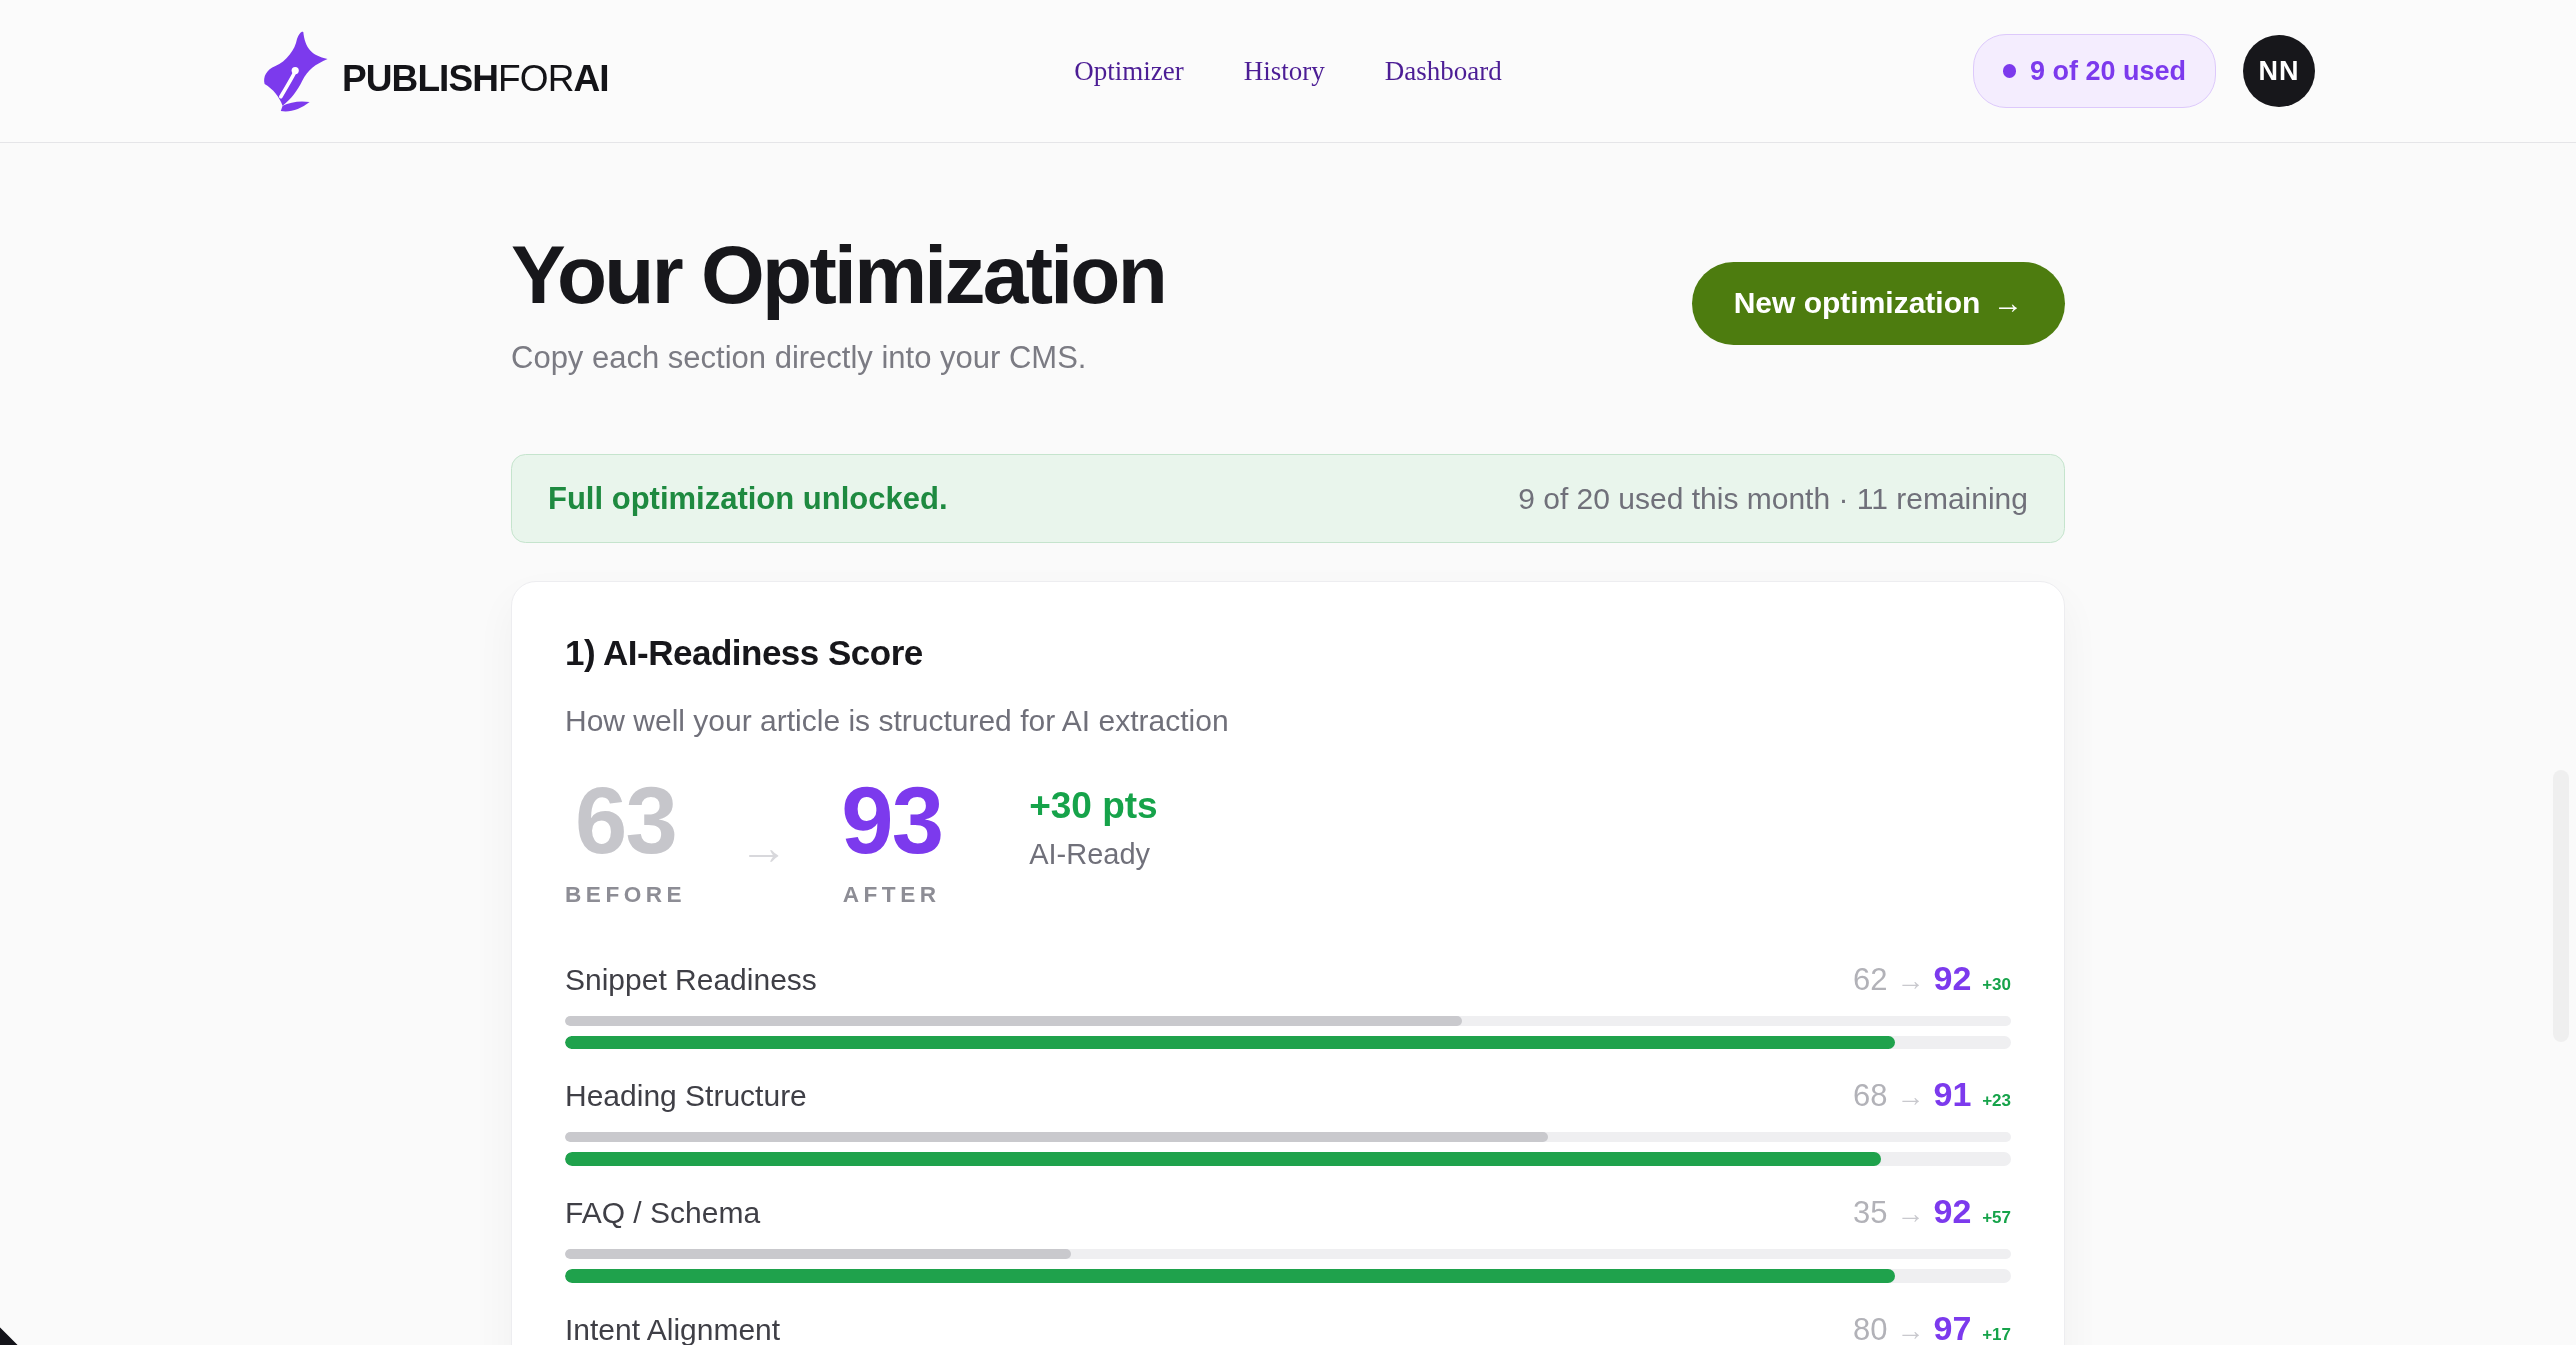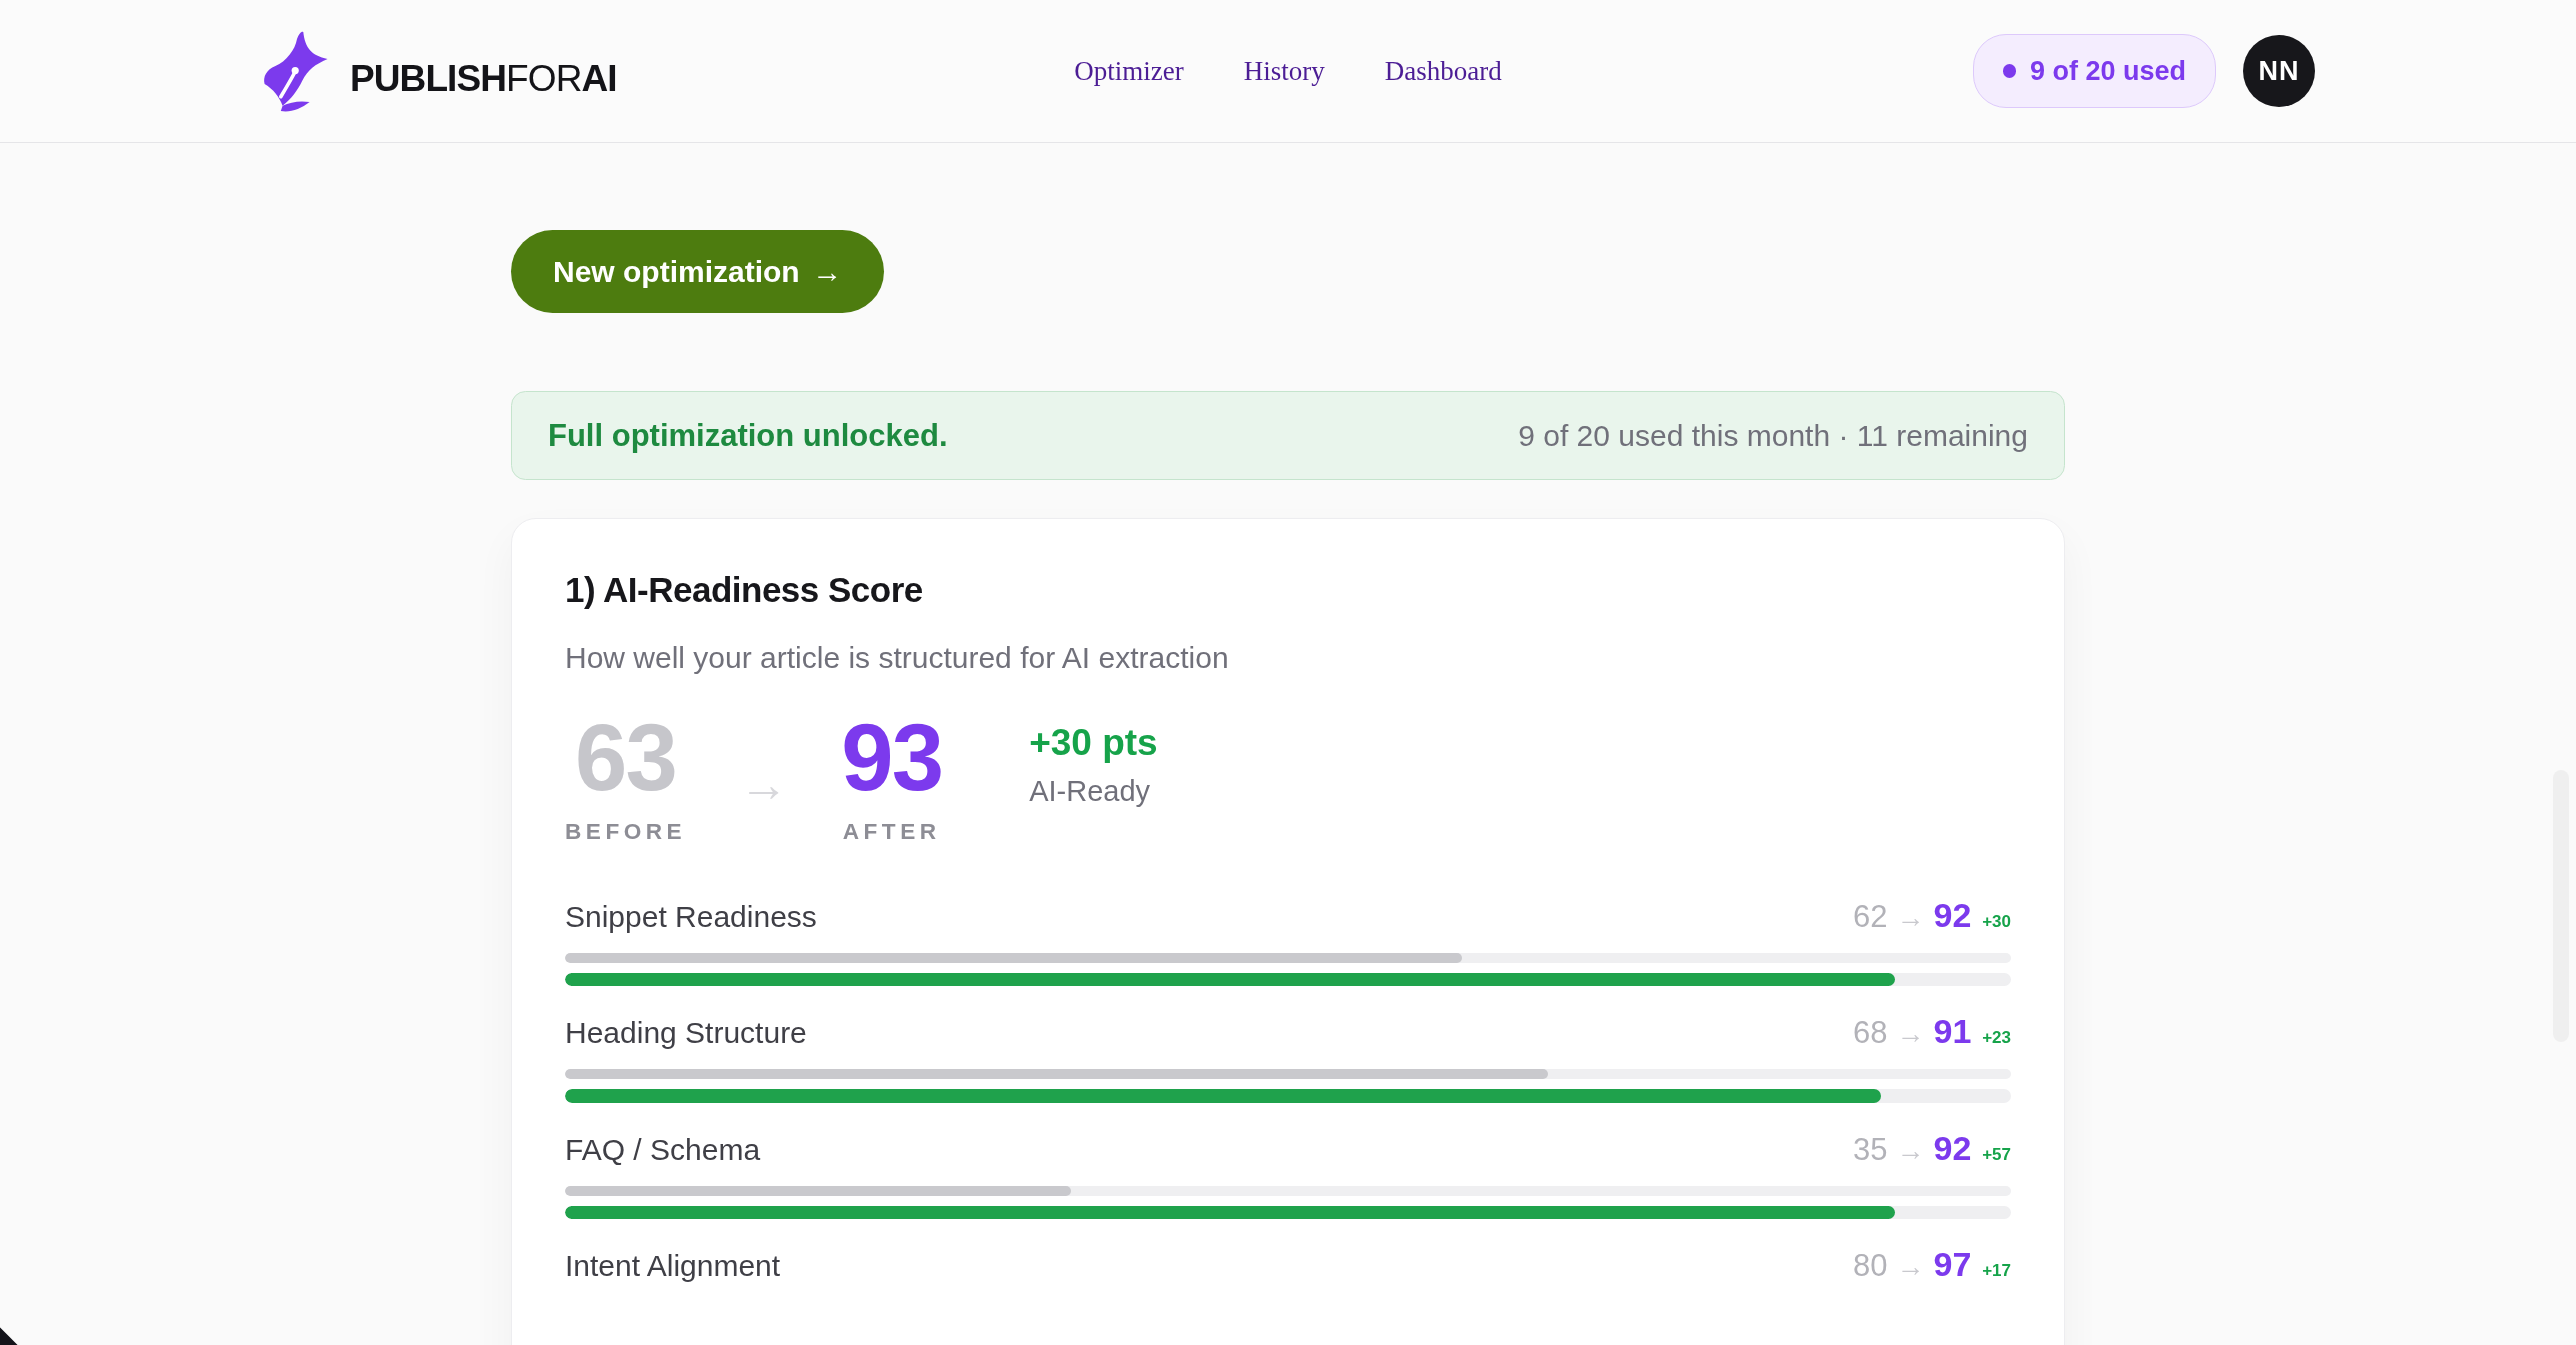--- a/index.html
+++ b/index.html
@@ -14,21 +14,21 @@
   
   .header {
     position: relative;
     height: 143px;
     background: #fbfbfb;
     border-bottom: 1.8px solid #e5e5e8;
     display: flex;
     align-items: center;
     padding: 0 261px;
   }
-  .brand { display: flex; align-items: flex-end; gap: 17px; cursor: pointer; }
+  .brand { display: flex; align-items: flex-end; gap: 9px; cursor: pointer; }
   .brand-icon { width: 72px; height: 83px; }
   .brand-text { font-size: 37px; letter-spacing: -0.9px; padding-bottom: 12.7px; white-space: nowrap; }
   .brand-text .b { font-weight: 700; color: #141418; }
   .brand-text .l { font-weight: 300; color: #141418; }
 
   .nav {
     position: absolute;
     left: 50%; top: 0; height: 100%;
     transform: translateX(-50%);
     display: flex; align-items: center; gap: 60px;
@@ -167,20 +167,24 @@
       <span class="usage-dot"></span>
       <span class="usage-text">9 of 20 used</span>
     </div>
     <div class="avatar">NN</div>
   </div>
 </div>
 
 <div class="container">
 
   <div class="hero">
+    <div>
+      <div class="page-title">Your Optimization</div>
+      <div class="page-subtitle">Copy each section directly into your CMS.</div>
+    </div>
     <button class="cta-button">
       <span>New optimization</span>
       <span>→</span>
     </button>
   </div>
 
   <div class="banner">
     <div class="banner-headline">Full optimization unlocked.</div>
     <div class="banner-usage">9 of 20 used this month · 11 remaining</div>
   </div>

